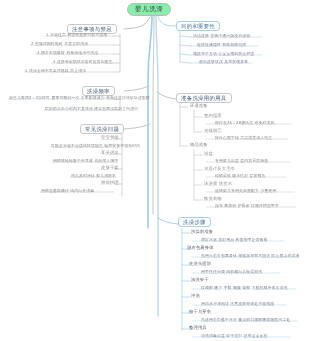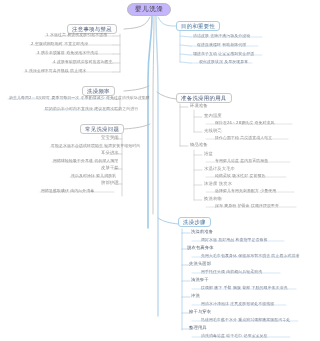--- a/index.html
+++ b/index.html
@@ -11,21 +11,21 @@
   #map{position:absolute;inset:0;}
   svg.links{position:absolute;left:0;top:0;width:300px;height:341px;pointer-events:none;}
 
   .node{position:absolute;white-space:nowrap;line-height:1;}
 
   
   .root{
     left:127px;top:3px;
     padding:2px 7px;
     border:1px solid #b9b9b9;border-radius:7px;
-    background:#c4b5fd;color:#3a3a3a;
+    background:#86efac;color:#3a3a3a;
     font-size:6.5px;letter-spacing:.6px;
   }
 
   
   .b1{
     padding:1.5px 4px;
     border:1px solid #c9c9c9;border-radius:3px;
     background:#fdfdfd;color:#4a5a78;
     font-size:5.4px;letter-spacing:.3px;
   }

